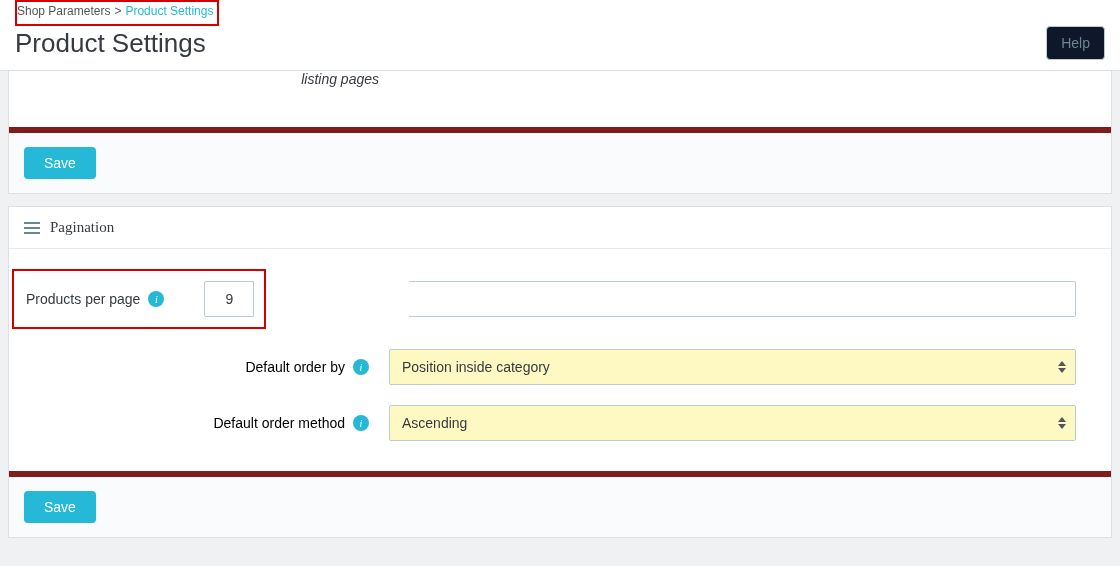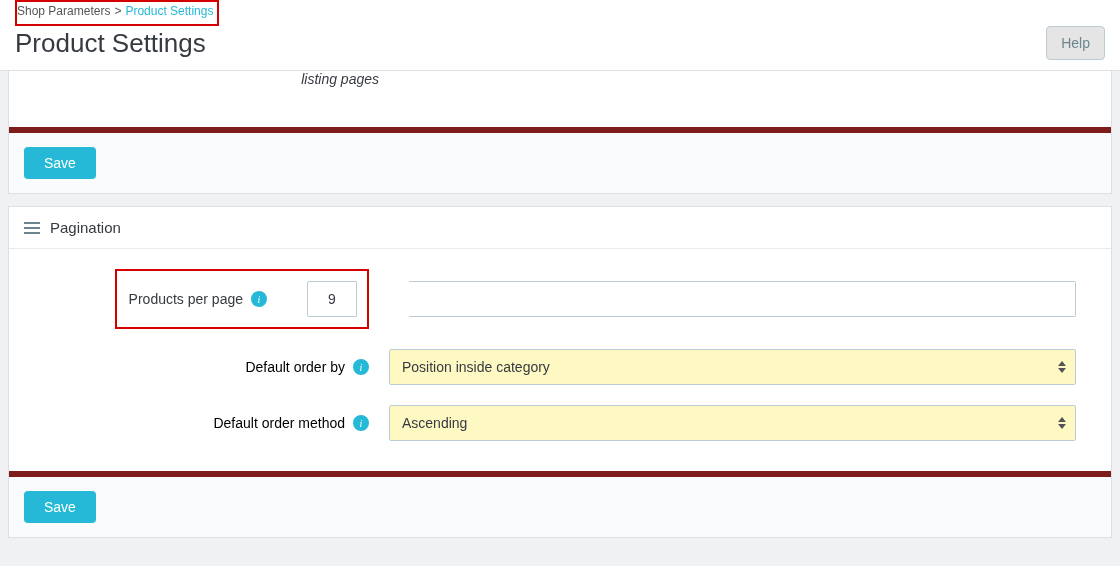--- a/index.html
+++ b/index.html
@@ -5,24 +5,24 @@
     * { box-sizing: border-box; margin: 0; padding: 0; }
     body { font-family: -apple-system, "Segoe UI", sans-serif; background: #eff1f2; color: #363a41; font-size: 14px; }
     .main { width: 1120px; }
 
     .header { background: #fff; padding: 0 15px 10px 15px; border-bottom: 1px solid #dbe0e3; }
     .breadcrumb { font-size: 12px; color: #555; padding: 2px 0 6px 0; display: flex; align-items: center; gap: 4px; }
     .breadcrumb a { color: #25b9d7; text-decoration: none; }
     .breadcrumb-wrap { display: inline-flex; border: 2px solid #d40000; padding: 0 4px 0 0; }
     .title-row { display: flex; justify-content: space-between; align-items: center; }
     .page-title { font-size: 26px; font-weight: 400; color: #363a41; }
-    .help-btn { border: 1px solid #bbcdd2; background: #e5e5e5; color: #6c868e; padding: 8px 14px; border-radius: 4px; font-size: 14px; cursor: pointer; }
+    .help-btn { border: 1px solid #bbcdd2; background: #0f172a; color: #6c868e; padding: 8px 14px; border-radius: 4px; font-size: 14px; cursor: pointer; }
 
     .panel { background: #fff; border: 1px solid #dbe0e3; margin: 0 8px 12px 8px; }
-    .panel-head { display: flex; align-items: center; gap: 10px; padding: 12px 15px; border-bottom: 1px solid #e8eaeb; }
+    .panel-head { display: flex; align-items: center; gap: 10px; padding: 12px 15px; border-bottom: 1px solid #e8eaeb; font-family: Liberation Serif, serif; }
     .panel-head-icon { display: flex; flex-direction: column; gap: 3px; width: 16px; }
     .panel-head-icon span { height: 2px; background: #6c868e; }
     .panel-title { font-size: 15px; color: #363a41; }
 
     .panel-body { padding: 20px 15px 30px 15px; }
     .panel-foot { background: #fafbfc; border-top: 6px solid #7f1d1d; padding: 14px 15px; display: flex; justify-content: flex-start; }
     .btn-save { background: #25b9d7; color: #fff; border: none; border-radius: 4px; padding: 8px 20px; font-size: 14px; cursor: pointer; }
     .panel-a .row-a { display: flex; padding: 0 15px 40px 15px; font-style: italic; }
     .panel-a .lbl-a { width: 375px; text-align: right; color: #363a41; font-size: 14px; padding-right: 20px; }
     .panel-a .ctrl-a { flex: 1; color: #a8b0b5; font-size: 13px; }
@@ -41,21 +41,21 @@
     .num-tail { flex: 1; height: 36px; border: 1px solid #bbcdd2; border-left: none; border-radius: 0 2px 2px 0; background: #fff; }
     .num-group { display: flex; align-items: stretch; }
 
     .select-wrap { position: relative; width: 100%; }
     .select-wrap select { width: 100%; height: 36px; border: 1px solid #bbcdd2; border-radius: 2px; padding: 0 30px 0 12px; font-size: 14px; color: #363a41; appearance: none; -webkit-appearance: none; background: #fef9c3; }
     .select-caret { position: absolute; right: 10px; top: 50%; transform: translateY(-50%); pointer-events: none; display: flex; flex-direction: column; gap: 2px; }
     .select-caret .up { width: 0; height: 0; border-left: 4px solid transparent; border-right: 4px solid transparent; border-bottom: 5px solid #555; }
     .select-caret .down { width: 0; height: 0; border-left: 4px solid transparent; border-right: 4px solid transparent; border-top: 5px solid #555; }
 
     .row1 { display: flex; align-items: center; margin-bottom: 20px; }
-    .row1-left { width: 345px; display: flex; justify-content: flex-end; }
+    .row1-left { width: 345px; display: flex; justify-content: flex-start; }
     .row1-right { flex: 1; padding-right: 20px; }
     .row1 .num-group { margin-left: 40px; }
   </style>
 </head>
 <body>
 
 <div class="main">
 
   <div class="header">
     <div class="breadcrumb-wrap">

